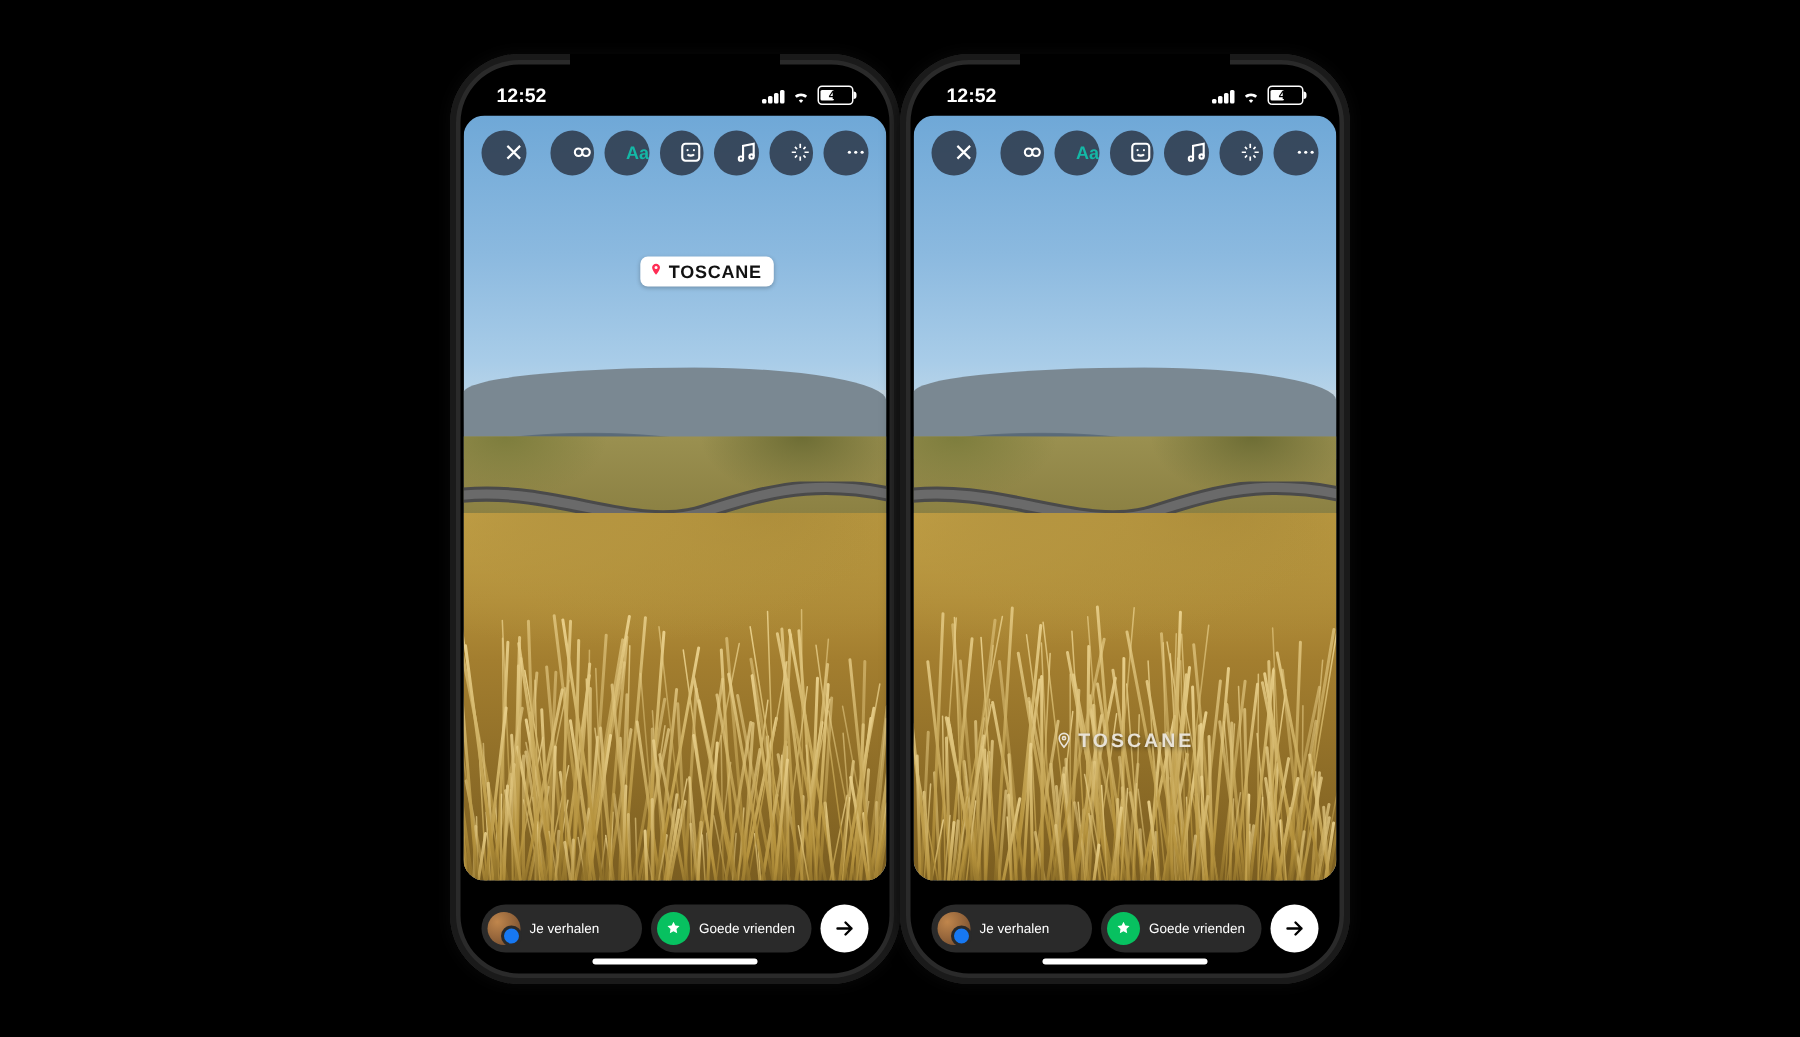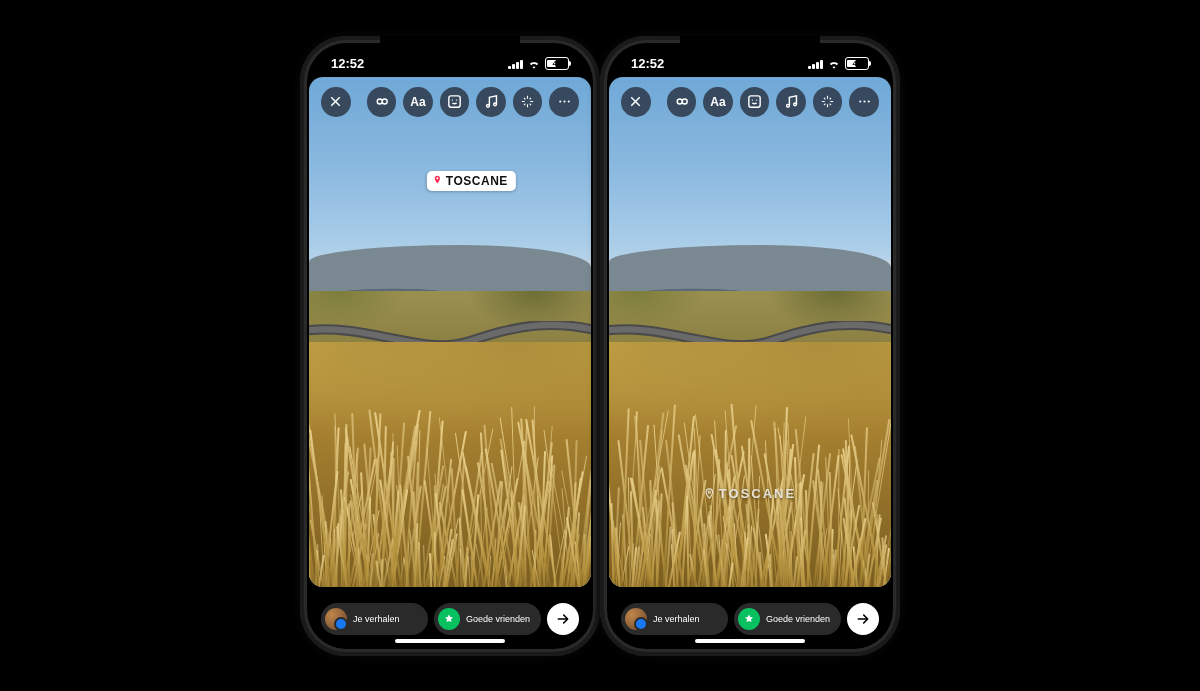--- a/index.html
+++ b/index.html
@@ -119,22 +119,22 @@
 
   
   .toolbar{
     position:absolute;top:42px;left:12px;right:12px;
     display:flex;align-items:center;gap:7px;
     z-index:30;
   }
   .tool-btn{
     width:30px;height:30px;border-radius:50%;
     background:rgba(45,55,72,.85);
-    display:flex;align-items:center;justify-content:center;
-    color:#ffffff;
+    display:flex;align-items:center;justify-content:flex-end;
+    color:#14b8a6;
     cursor:pointer;
   }
   .tool-btn svg{width:17px;height:17px;stroke:#fff;fill:none;stroke-width:2;}
   .tool-spacer{flex:0 0 2px;}
 
   
   .sticker-classic{
     position:absolute;top:94px;left:50%;transform:translateX(-26%);
     background:#fff;border-radius:5px;
     padding:3px 8px 3px 6px;

